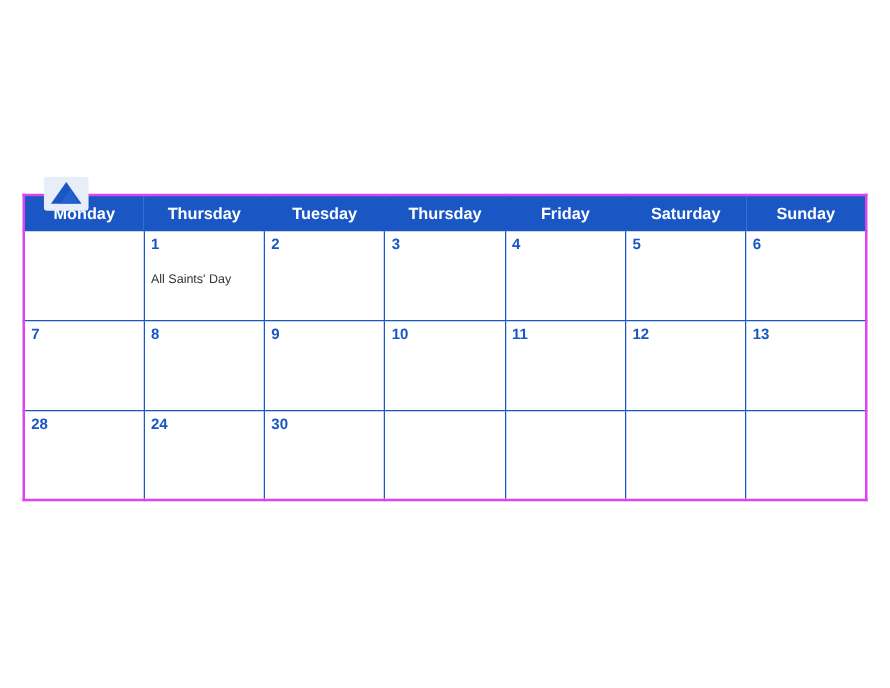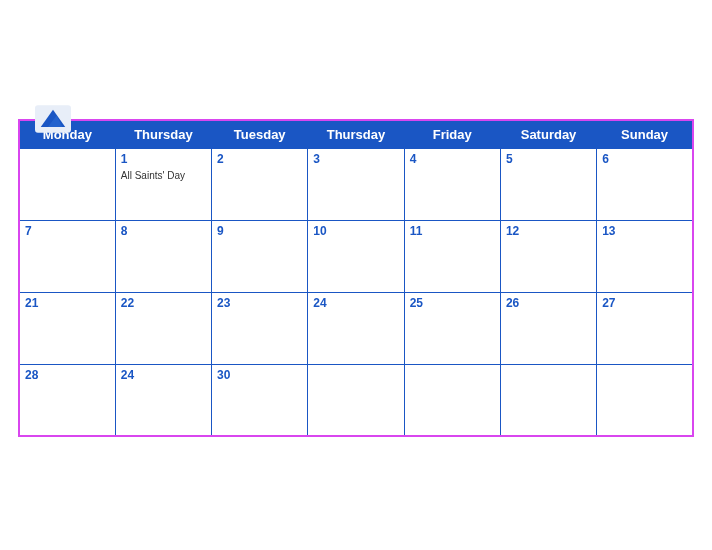--- a/index.html
+++ b/index.html
@@ -87,21 +87,21 @@
       background: #fff;
     }
     .day-number {
       font-size: 12px;
       font-weight: bold;
       color: #1a56c4;
     }
     .day-event {
       font-size: 10px;
       color: #333;
-      margin-top: 4px;
+      margin-top: 16px;
     }
   </style>
 </head>
 <body>
 
 <div class="calendar-wrapper">
   <div class="calendar-header">
     <div class="logo-area">
       <svg class="logo-icon" viewBox="0 0 50 38" xmlns="http://www.w3.org/2000/svg">
         <rect x="0" y="0" width="50" height="38" rx="4" fill="#e8eef8"></rect>
@@ -171,43 +171,20 @@
           </td>
           <td>
             <div class="day-number">12</div>
           </td>
           <td>
             <div class="day-number">13</div>
           </td>
         </tr>
         <tr>
           <td>
-            <div class="day-number">21</div>
-          </td>
-          <td>
-            <div class="day-number">22</div>
-          </td>
-          <td>
-            <div class="day-number">23</div>
-          </td>
-          <td>
-            <div class="day-number">24</div>
-          </td>
-          <td>
-            <div class="day-number">25</div>
-          </td>
-          <td>
-            <div class="day-number">26</div>
-          </td>
-          <td>
-            <div class="day-number">27</div>
-          </td>
-        </tr>
-        <tr>
-          <td>
             <div class="day-number">28</div>
           </td>
           <td>
             <div class="day-number">24</div>
           </td>
           <td>
             <div class="day-number">30</div>
           </td>
           <td></td>
           <td></td>

